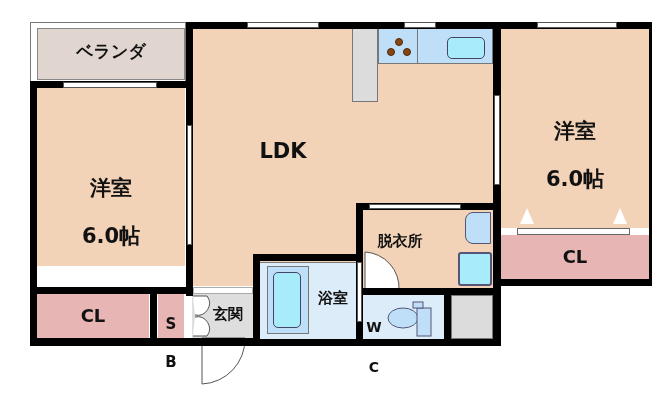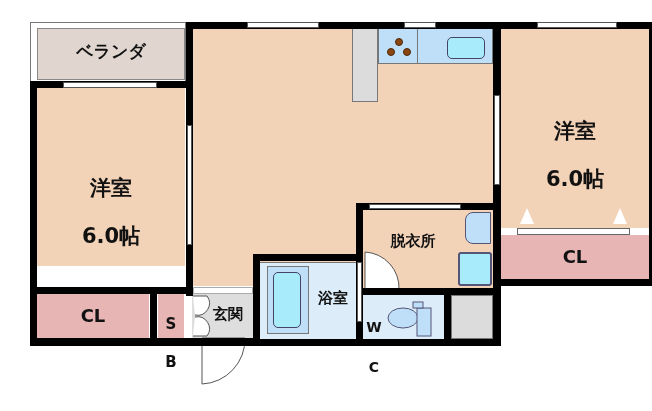--- a/index.html
+++ b/index.html
@@ -43,21 +43,21 @@
   <div class="abs" style="left:175px;top:294px;width:61px;height:44px;background:#dedede;"></div>
   <div class="label" style="left:186px;top:306px;width:50px;font-size:15px;">玄関</div>
   <svg class="abs" style="left:168px;top:294px;" width="80" height="100">
     <path d="M8 2 L22 2 A12 12 0 0 1 10 21" fill="#fff" stroke="#555"></path>
     <path d="M8 42 L22 42 A12 12 0 0 0 10 23" fill="#fff" stroke="#555"></path>
     <path d="M17 44 L17 90 A45 45 0 0 0 60 44 Z" fill="#fff" stroke="#555"></path>
   </svg>
 
   <div class="room" style="left:176px;top:28px;width:300px;height:258px;"></div>
   <div class="label" style="left:176px;top:115px;width:180px;font-size:21px;">
-    <br>
+    <span>LDK</span><br>
   </div>
 
   <div class="abs" style="left:335px;top:28px;width:26px;height:74px;background:#dcdcdc;border:1px solid #777;"></div>
   <div class="abs" style="left:361px;top:28px;width:115px;height:36px;background:#bfdff8;border:1px solid #777;"></div>
   <div class="abs" style="left:400px;top:28px;width:1px;height:36px;background:#777;"></div>
   <svg class="abs" style="left:370px;top:34px;" width="28" height="26">
     <circle cx="12" cy="8" r="3.5" fill="#8b4513" stroke="#4a2a0a"></circle>
     <circle cx="4" cy="18" r="3.5" fill="#8b4513" stroke="#4a2a0a"></circle>
     <circle cx="20" cy="18" r="3.5" fill="#8b4513" stroke="#4a2a0a"></circle>
   </svg>
@@ -68,21 +68,21 @@
     <span>洋室</span><br>
     <span>6.0帖</span>
   </div>
   <div class="abs" style="left:484px;top:235px;width:148px;height:44px;background:#e8b5b5;"></div>
   <div class="label" style="left:484px;top:247px;width:148px;font-size:18px;">CL</div>
   <div class="shelf" style="left:500px;top:228px;width:113px;height:7px;"></div>
   <div class="tri" style="left:503px;top:208px;"></div>
   <div class="tri" style="left:596px;top:208px;"></div>
 
   <div class="room" style="left:346px;top:210px;width:130px;height:80px;"></div>
-  <div class="label" style="left:346px;top:233px;width:100px;font-size:15px;">脱衣所</div>
+  <div class="label" style="left:333px;top:233px;width:100px;font-size:15px;">脱衣所</div>
   <div class="abs" style="left:448px;top:212px;width:26px;height:32px;background:#bfdff8;border:1px solid #557;border-radius:8px 0 0 8px;"></div>
   <div class="abs" style="left:441px;top:252px;width:34px;height:34px;background:#a8ecfb;border:2px solid #557;border-radius:3px;"></div>
   <svg class="abs" style="left:346px;top:250px;" width="40" height="42">
     <path d="M2 40 L2 2 A36 36 0 0 1 36 40 Z" fill="#fff" stroke="#555"></path>
   </svg>
 
   <div class="abs" style="left:242px;top:262px;width:98px;height:78px;background:#dcecf8;border:1px solid #777;"></div>
   <div class="abs" style="left:250px;top:266px;width:42px;height:68px;background:#bfdff8;border:1px solid #777;"></div>
   <div class="abs" style="left:256px;top:272px;width:28px;height:56px;background:#a8ecfb;border:1px solid #446;border-radius:5px;"></div>
   <div class="label" style="left:292px;top:290px;width:48px;font-size:15px;">浴室</div>

